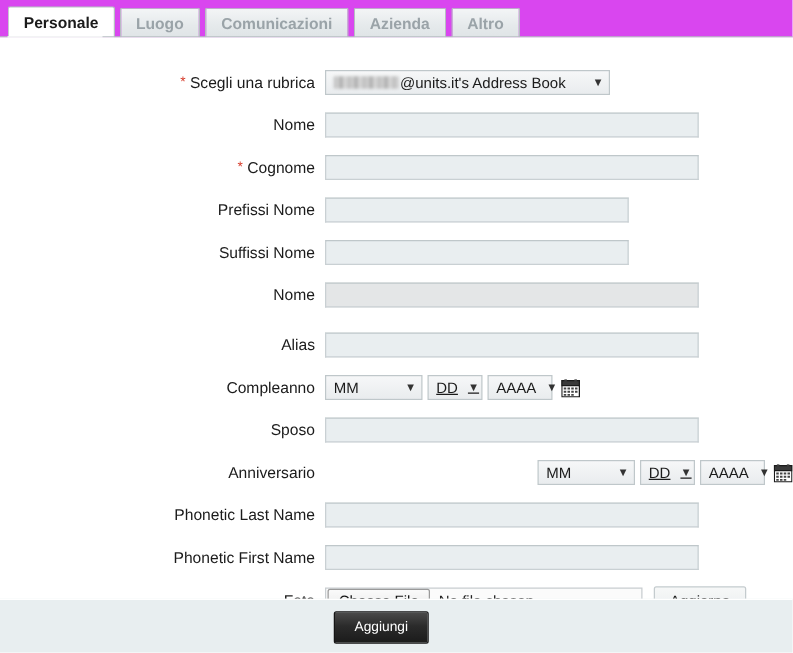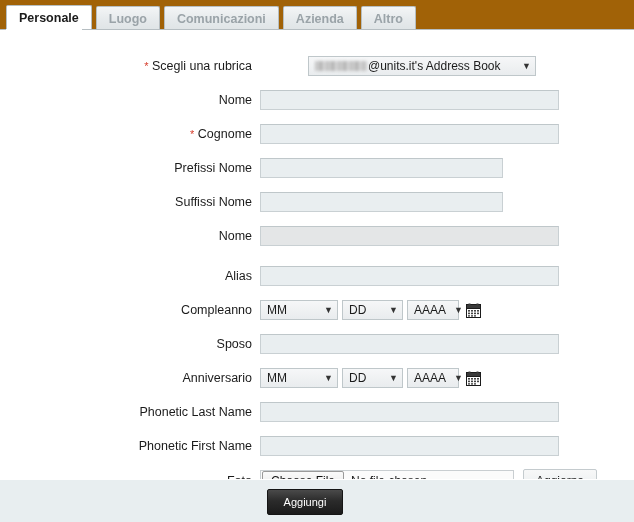--- a/index.html
+++ b/index.html
@@ -16,21 +16,21 @@
     overflow: hidden;
   }
 
   
   #tabbar {
     position: absolute;
     left: 0;
     top: 0;
     width: 634px;
     height: 30px;
-    background: #a16207;
+    background: #d946ef;
     box-sizing: border-box;
   }
   #tabstrip {
     position: absolute;
     left: 6px;
     top: 5px;
     height: 25px;
     display: flex;
     align-items: flex-end;
     gap: 4px;
@@ -143,21 +143,21 @@
   }
   .sel .caret {
     margin-left: auto;
     padding-left: 8px;
     font-size: 9px;
     line-height: 9px;
     color: #333;
   }
   #rubrica-select { width: 228px; }
   .sel-mm   { width: 78px; }
-  .sel-dd   { width: 61px; }
+  .sel-dd   { width: 44px; text-decoration: underline; }
   .sel-yyyy { width: 52px; }
   .date-group { display: flex; align-items: center; gap: 4px; }
 
   
   .redacted {
     display: inline-block;
     width: 52px;
     height: 10px;
     margin-right: 1px;
     background: repeating-linear-gradient(
@@ -261,21 +261,21 @@
     <div class="tab">Comunicazioni</div>
     <div class="tab">Azienda</div>
     <div class="tab">Altro</div>
   </div>
 </div>
 <div id="tabunderline"></div>
 <div id="tabunderline-white"></div>
 
 <div id="form">
 
-  <div class="row" style="margin-top:22px;gap:48px;">
+  <div class="row" style="margin-top:22px;">
     <div class="label"><span class="req">*</span> <span>Scegli una rubrica</span></div>
     <div class="field">
       <div class="sel" id="rubrica-select">
         <span class="redacted"></span>
         <span>@units.it's Address Book</span>
         <span class="caret">▼</span>
       </div>
     </div>
   </div>
 
@@ -361,21 +361,21 @@
     </div>
   </div>
 
   <div class="row" style="margin-top:6px;">
     <div class="label">Sposo</div>
     <div class="field">
       <input class="txt w-long" type="text" value="" style="">
     </div>
   </div>
 
-  <div class="row" style="margin-top:6px;">
+  <div class="row" style="margin-top:6px;justify-content:space-between;">
     <div class="label">Anniversario</div>
     <div class="field date-group">
       <div class="sel sel-mm">
         <span>MM</span>
         <span class="caret">▼</span>
       </div>
       <div class="sel sel-dd">
         <span>DD</span>
         <span class="caret">▼</span>
       </div>

